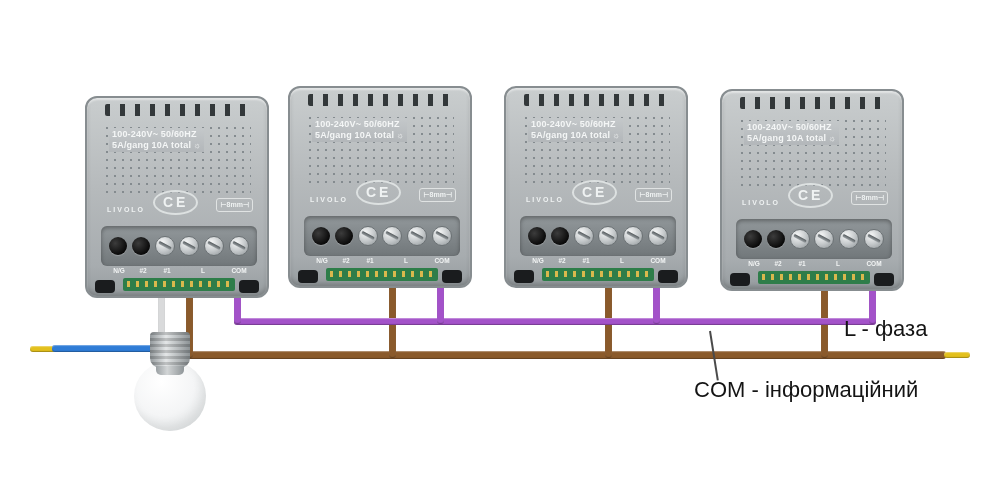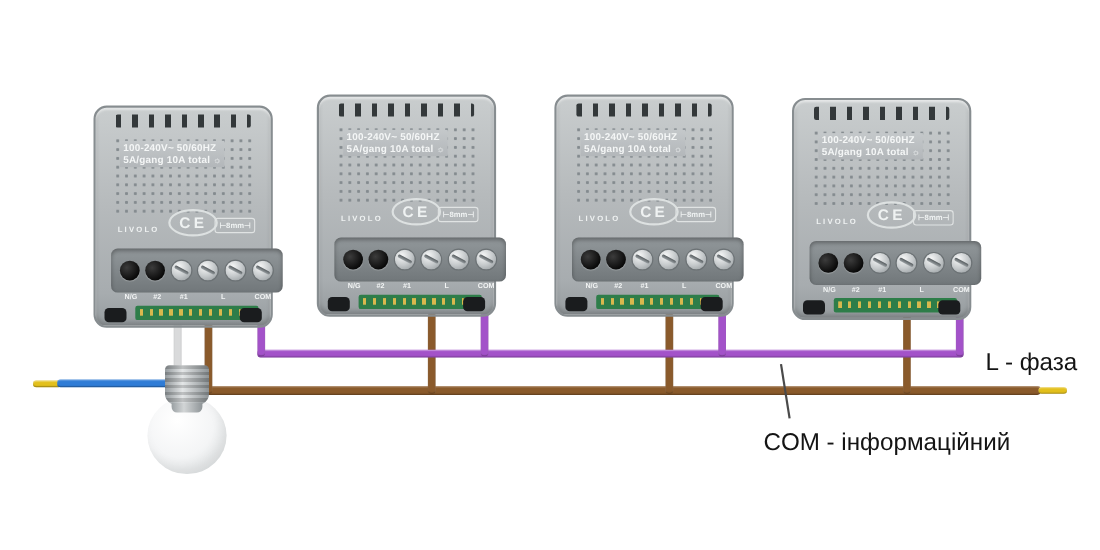--- a/index.html
+++ b/index.html
@@ -1,20 +1,20 @@
 <!DOCTYPE html>
 <html><head>
 <meta charset="utf-8">
 <style>
   html,body{margin:0;padding:0;background:#fff;}
   .stage{position:relative;width:1000px;height:500px;background:#ffffff;overflow:hidden;
          font-family:"Liberation Sans",sans-serif;}
 
   
-  .module{position:absolute;width:163px;height:202px;z-index:2;
+  .module{position:absolute;width:184px;height:202px;z-index:2;
           background:linear-gradient(180deg,#c9cdce 0%,#b6babc 45%,#a7acaf 85%,#969c9f 100%);
           border:2px solid #878d90;border-radius:12px;box-sizing:border-box;
           box-shadow:inset 0 2px 2px rgba(255,255,255,.5), inset 0 -3px 4px rgba(0,0,0,.18);}
   .mod1{left:85px;top:96px;}
   .mod2{left:288px;top:86px;}
   .mod3{left:504px;top:86px;}
   .mod4{left:720px;top:89px;}
 
   .vents{position:absolute;left:18px;right:18px;top:6px;height:12px;border-radius:2px;
          background:repeating-linear-gradient(90deg,#33383a 0 5px,rgba(0,0,0,0) 5px 15px);}
@@ -90,22 +90,22 @@
           background:repeating-linear-gradient(180deg,rgba(0,0,0,.16) 0 3px,rgba(255,255,255,.05) 3px 6px);}
   .collar{position:absolute;left:156px;top:366px;width:28px;height:9px;z-index:4;
           border-radius:0 0 5px 5px;background:linear-gradient(90deg,#9aa0a3,#d2d5d6 40%,#8f9598);}
   .bulb{position:absolute;left:134px;top:361px;width:72px;height:70px;border-radius:50%;z-index:3;
         background:radial-gradient(circle at 38% 30%,#ffffff,#f4f5f6 50%,#e3e6e7 78%,#cdd1d3);
         box-shadow:inset -4px -6px 10px rgba(0,0,0,.06);}
 
   
   .lbl{position:absolute;font-size:22px;color:#141414;z-index:5;white-space:nowrap;}
   .lbl-n{left:12px;top:365px;}
-  .lbl-l{left:896px;top:316px;}
-  .lbl-com{left:694px;top:377px;margin-top:12px;}
+  .lbl-l{left:844px;top:316px;}
+  .lbl-com{left:694px;top:377px;}
 </style>
 </head>
 <body>
 
 <div class="stage">
 
   <div class="module mod1">
     <div class="vents"></div>
     <div class="dots"></div>
     <div class="spec">

